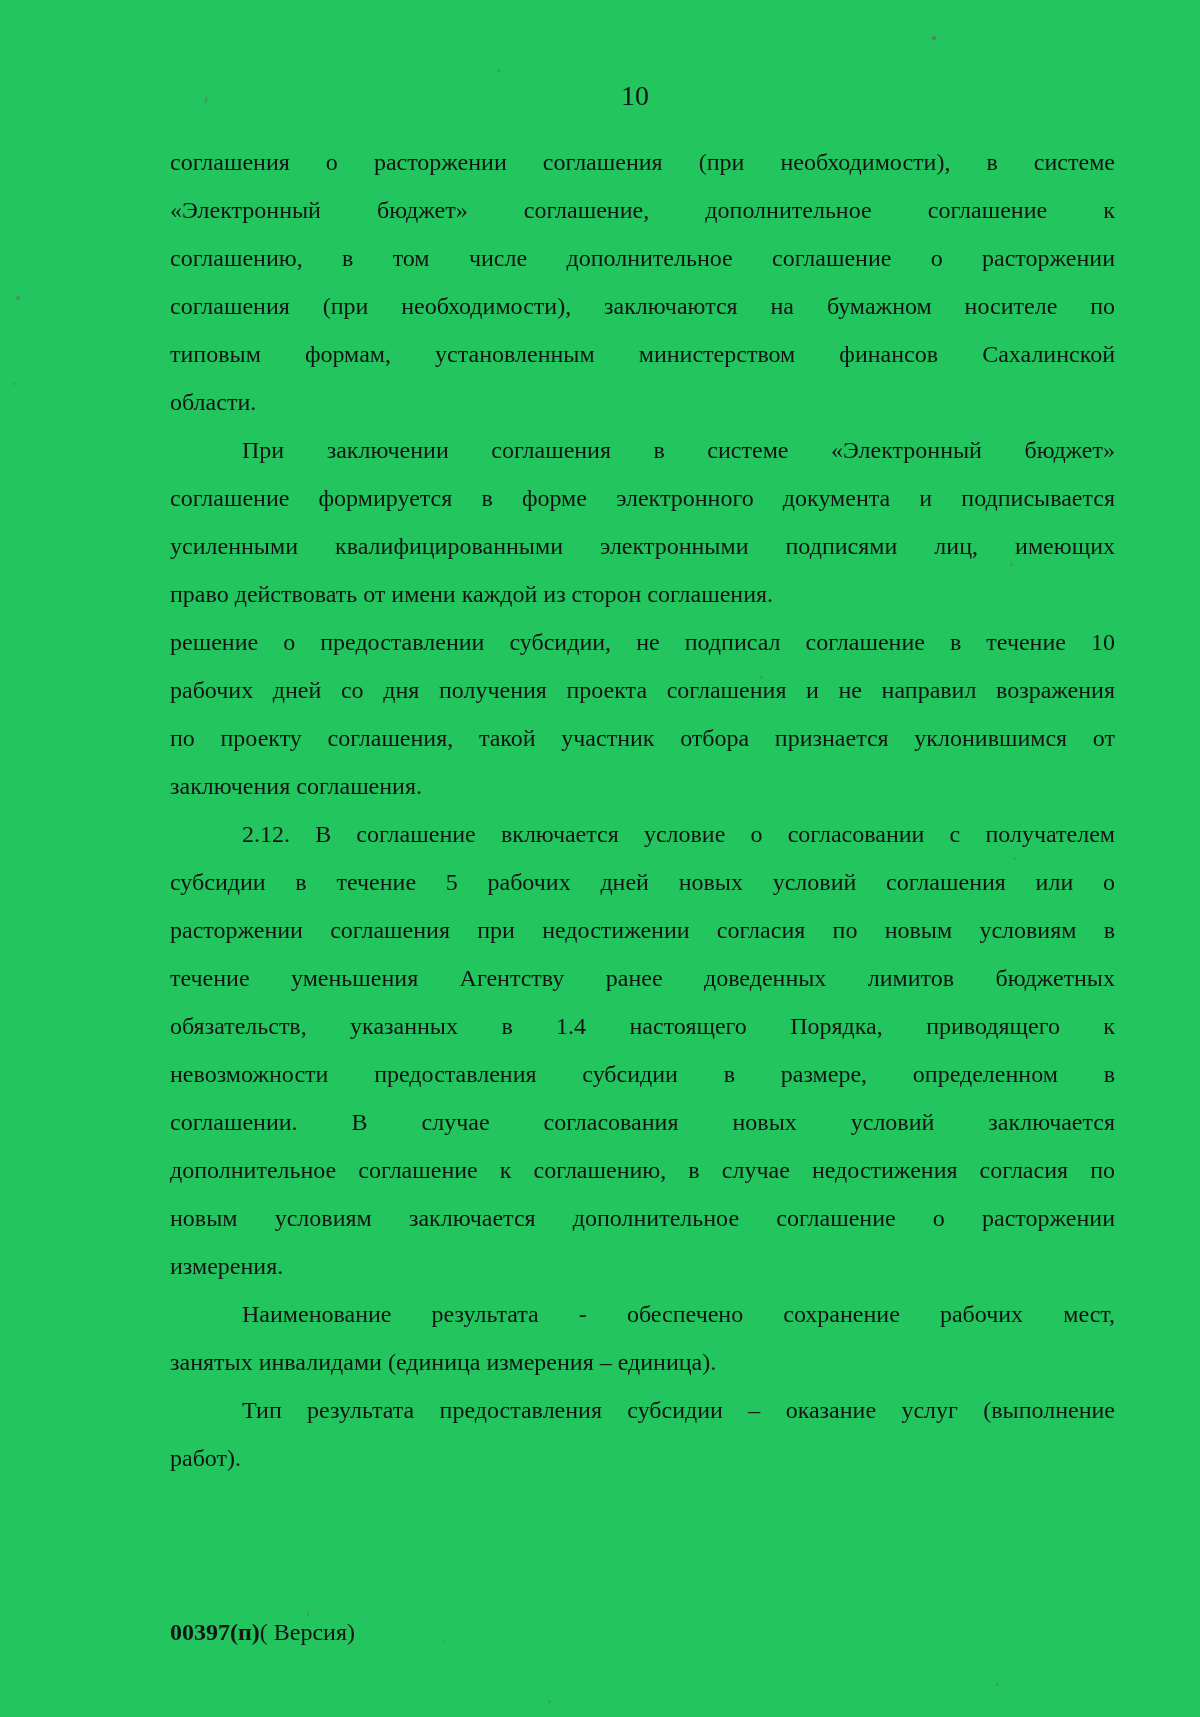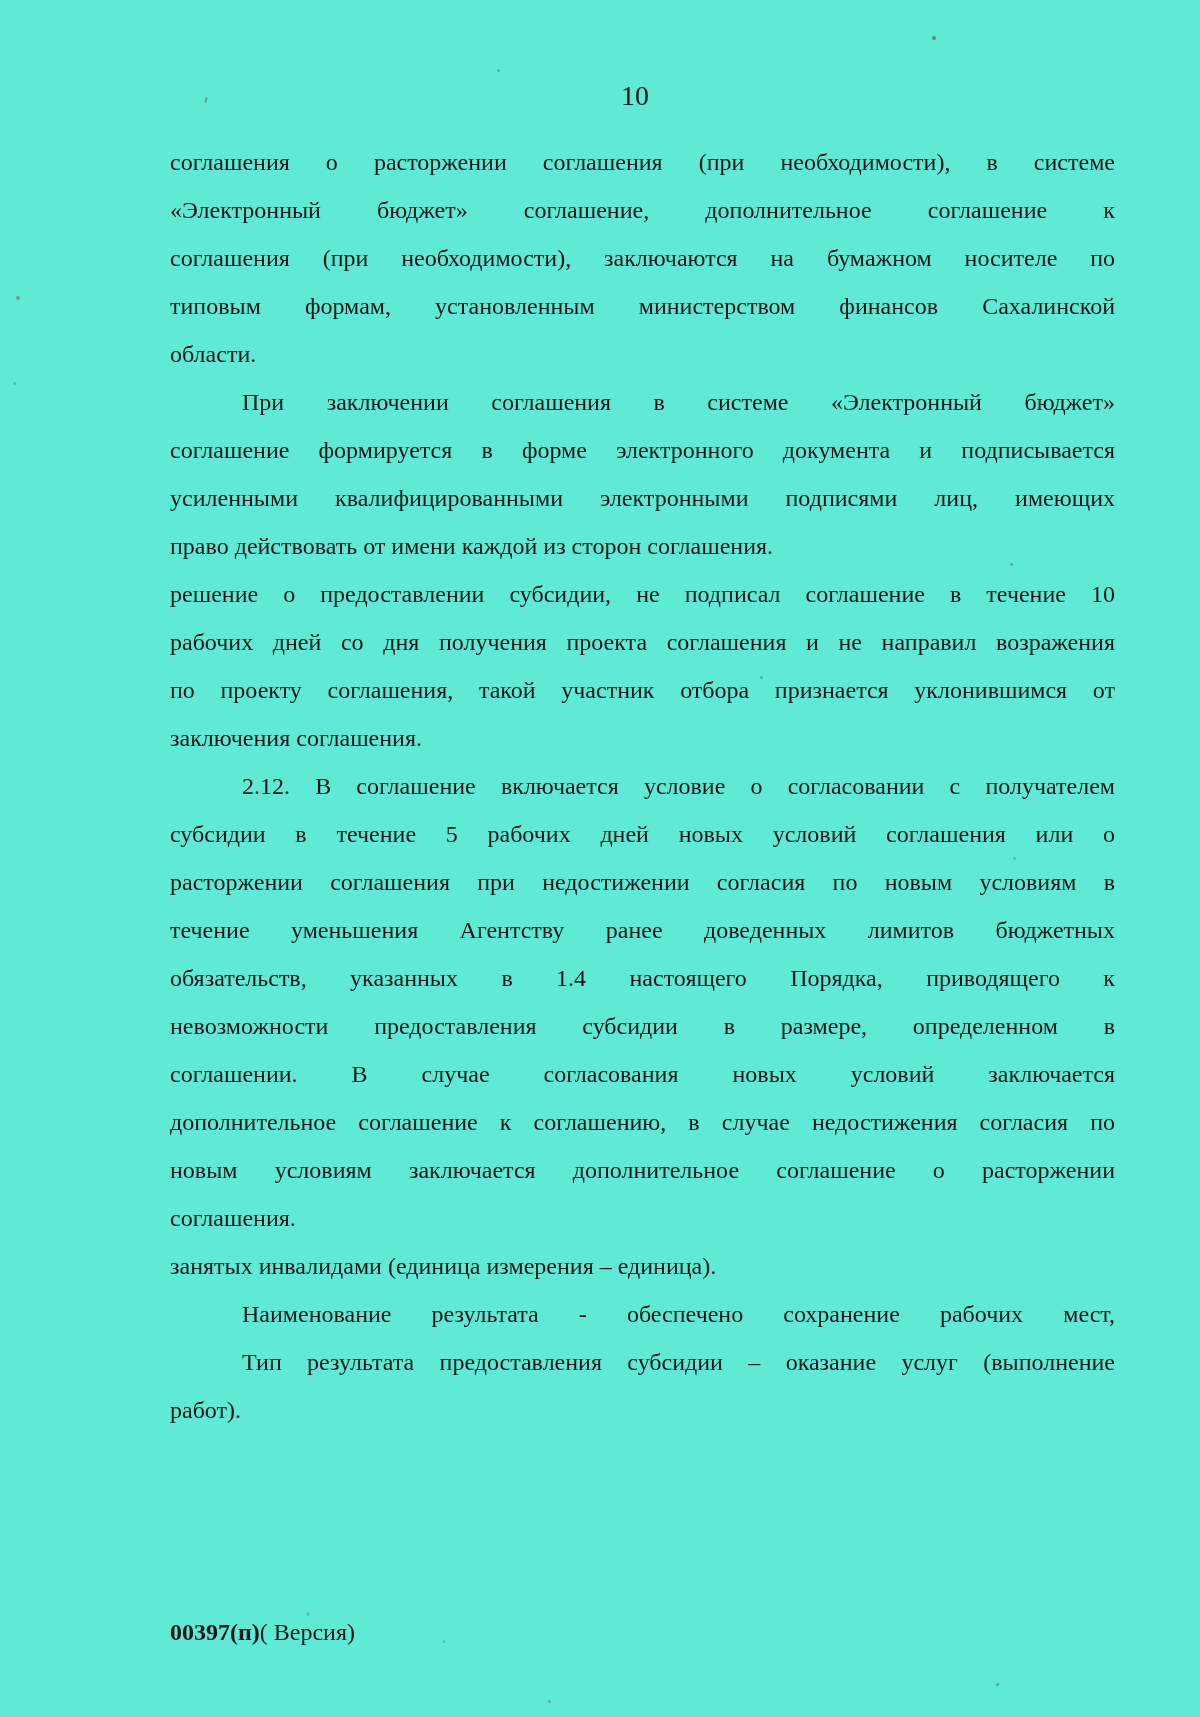--- a/index.html
+++ b/index.html
@@ -4,21 +4,21 @@
 <style>
   html, body {
     margin: 0;
     padding: 0;
     background: #ffffff;
   }
   .page {
     position: relative;
     width: 1200px;
     height: 1717px;
-    background: #5eead4;
+    background: #22c55e;
     overflow: hidden;
     font-family: "Liberation Serif", "DejaVu Serif", serif;
     color: #151515;
   }
   .page-number {
     position: absolute;
     top: 82px;
     left: 75px;
     width: 1120px;
     text-align: center;
@@ -66,43 +66,44 @@
 </head>
 <body>
 
 <div class="page">
 
   <div class="page-number">10</div>
 
   <div class="text-block">
       <div class="line fill">соглашения о расторжении соглашения (при необходимости), в системе</div>
       <div class="line fill">«Электронный бюджет» соглашение, дополнительное соглашение к</div>
+      <div class="line fill">соглашению, в том числе дополнительное соглашение о расторжении</div>
       <div class="line fill">соглашения (при необходимости), заключаются на бумажном носителе по</div>
       <div class="line fill">типовым формам, установленным министерством финансов Сахалинской</div>
       <div class="line">области.</div>
       <div class="line indent fill">При заключении соглашения в системе «Электронный бюджет»</div>
       <div class="line fill">соглашение формируется в форме электронного документа и подписывается</div>
       <div class="line fill">усиленными квалифицированными электронными подписями лиц, имеющих</div>
       <div class="line">право действовать от имени каждой из сторон соглашения.</div>
       <div class="line fill">решение о предоставлении субсидии, не подписал соглашение в течение 10</div>
       <div class="line fill">рабочих дней со дня получения проекта соглашения и не направил возражения</div>
       <div class="line fill">по проекту соглашения, такой участник отбора признается уклонившимся от</div>
       <div class="line">заключения соглашения.</div>
       <div class="line indent fill">2.12. В соглашение включается условие о согласовании с получателем</div>
       <div class="line fill">субсидии в течение 5 рабочих дней новых условий соглашения или о</div>
       <div class="line fill">расторжении соглашения при недостижении согласия по новым условиям в</div>
       <div class="line fill">течение уменьшения Агентству ранее доведенных лимитов бюджетных</div>
       <div class="line fill">обязательств, указанных в 1.4 настоящего Порядка, приводящего к</div>
       <div class="line fill">невозможности предоставления субсидии в размере, определенном в</div>
       <div class="line fill">соглашении. В случае согласования новых условий заключается</div>
       <div class="line fill">дополнительное соглашение к соглашению, в случае недостижения согласия по</div>
       <div class="line fill">новым условиям заключается дополнительное соглашение о расторжении</div>
-      <div class="line">соглашения.</div>
+      <div class="line">измерения.</div>
+      <div class="line indent fill">Наименование результата - обеспечено сохранение рабочих мест,</div>
       <div class="line">занятых инвалидами (единица измерения – единица).</div>
-      <div class="line indent fill">Наименование результата - обеспечено сохранение рабочих мест,</div>
       <div class="line indent fill">Тип результата предоставления субсидии – оказание услуг (выполнение</div>
       <div class="line">работ).</div>
     </div>
 
   <div class="footer">
     <span class="footer-code">00397(п)</span><span>( Версия)</span>
   </div>
 
   <div>
     <i class="sp" style="left:932px;top:36px;width:4px;height:4px;opacity:.8;"></i>

